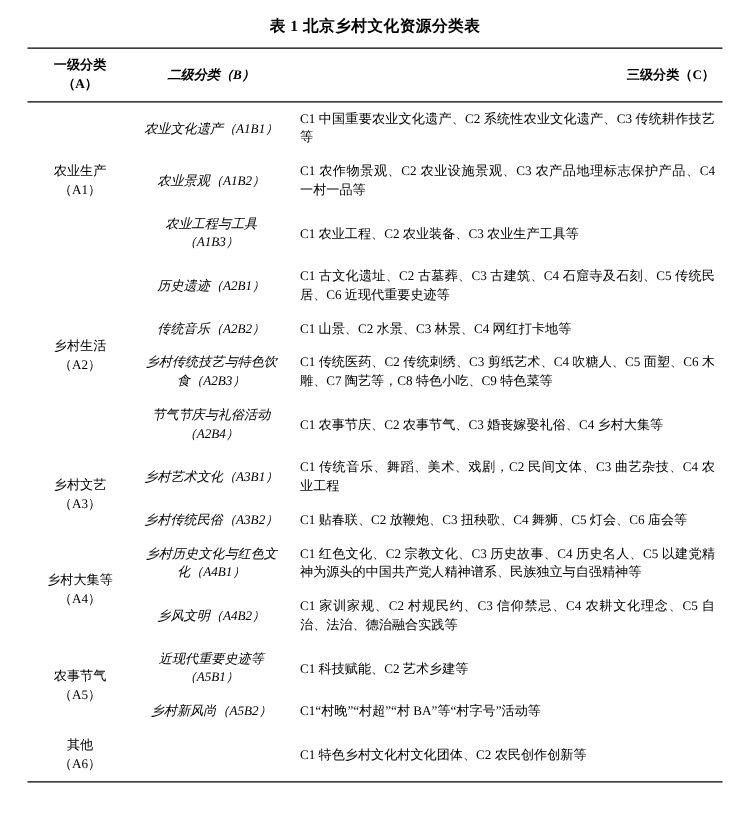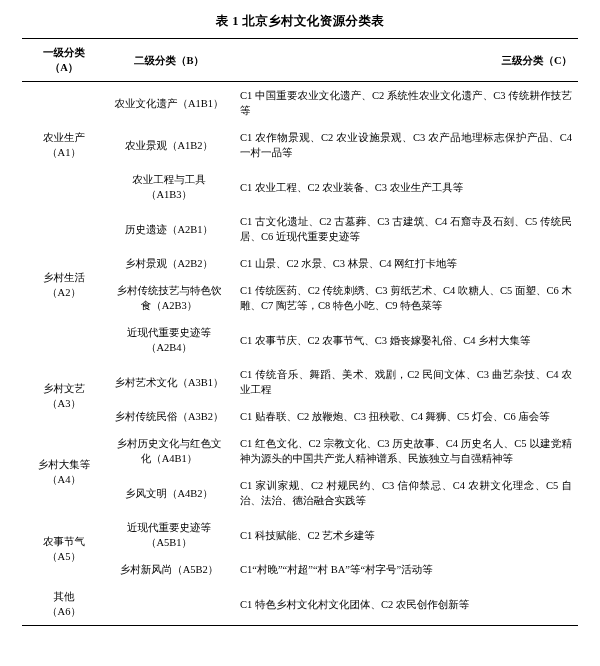--- a/index.html
+++ b/index.html
@@ -52,20 +52,21 @@
   tbody tr:last-child td {
     border-bottom: 1.4px solid #000;
   }
   .col-a {
     width: 82px;
     text-align: center;
   }
   .col-b {
     width: 128px;
     text-align: center;
+    font-style: italic;
   }
   .col-c {
     width: auto;
     text-align: right;
   }
   .cell-a {
     font-size: 10.5px;
     line-height: 15px;
   }
   .cell-b {
@@ -129,29 +130,29 @@
 
       <tr>
         <td class="col-a cell-a" rowspan="4">
           <span class="hdr-sub">乡村生活</span>
           <span class="hdr-sub">（A2）</span>
         </td>
         <td class="col-b cell-b">历史遗迹（A2B1）</td>
         <td class="col-c cell-c">C1 古文化遗址、C2 古墓葬、C3 古建筑、C4 石窟寺及石刻、C5 传统民居、C6 近现代重要史迹等</td>
       </tr>
       <tr>
-        <td class="col-b cell-b">乡村景观（A2B2）</td>
+        <td class="col-b cell-b">传统音乐（A2B2）</td>
         <td class="col-c cell-c">C1 山景、C2 水景、C3 林景、C4 网红打卡地等</td>
       </tr>
       <tr>
         <td class="col-b cell-b">乡村传统技艺与特色饮食（A2B3）</td>
         <td class="col-c cell-c">C1 传统医药、C2 传统刺绣、C3 剪纸艺术、C4 吹糖人、C5 面塑、C6 木雕、C7 陶艺等，C8 特色小吃、C9 特色菜等</td>
       </tr>
       <tr>
-        <td class="col-b cell-b">近现代重要史迹等（A2B4）</td>
+        <td class="col-b cell-b">节气节庆与礼俗活动（A2B4）</td>
         <td class="col-c cell-c">C1 农事节庆、C2 农事节气、C3 婚丧嫁娶礼俗、C4 乡村大集等</td>
       </tr>
 
       <tr>
         <td class="col-a cell-a" rowspan="2">
           <span class="hdr-sub">乡村文艺</span>
           <span class="hdr-sub">（A3）</span>
         </td>
         <td class="col-b cell-b">乡村艺术文化（A3B1）</td>
         <td class="col-c cell-c">C1 传统音乐、舞蹈、美术、戏剧，C2 民间文体、C3 曲艺杂技、C4 农业工程</td>

